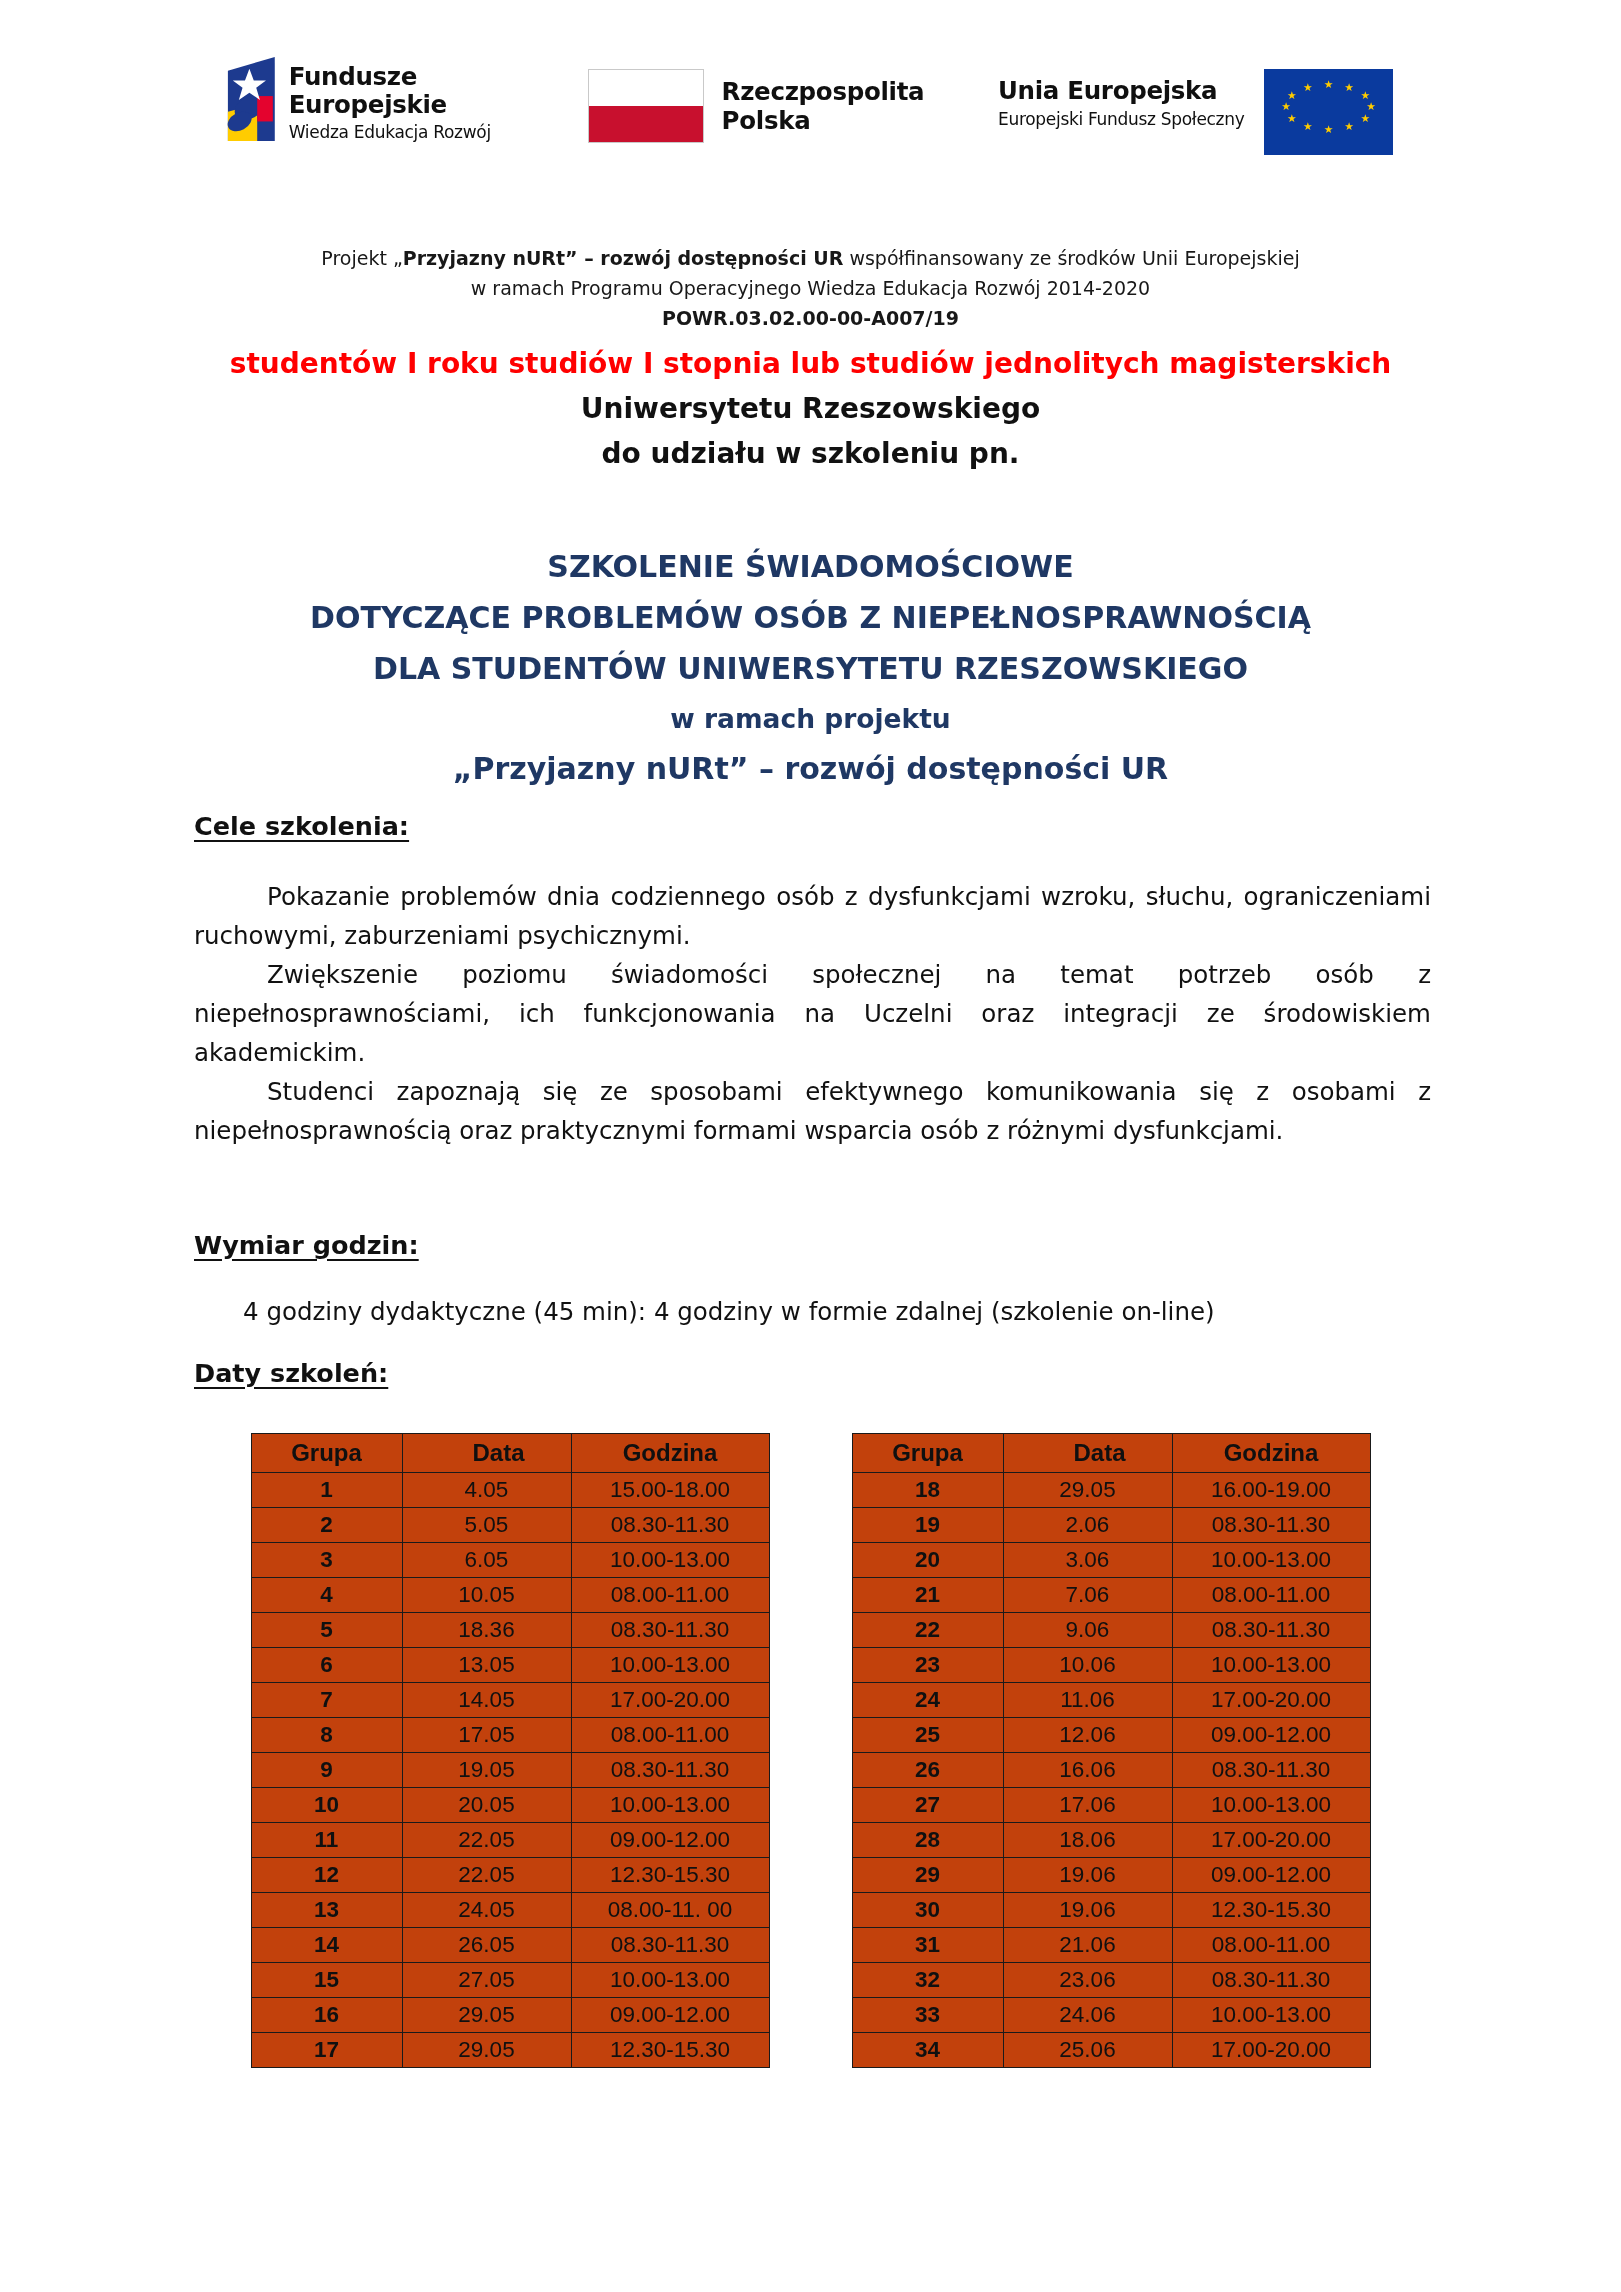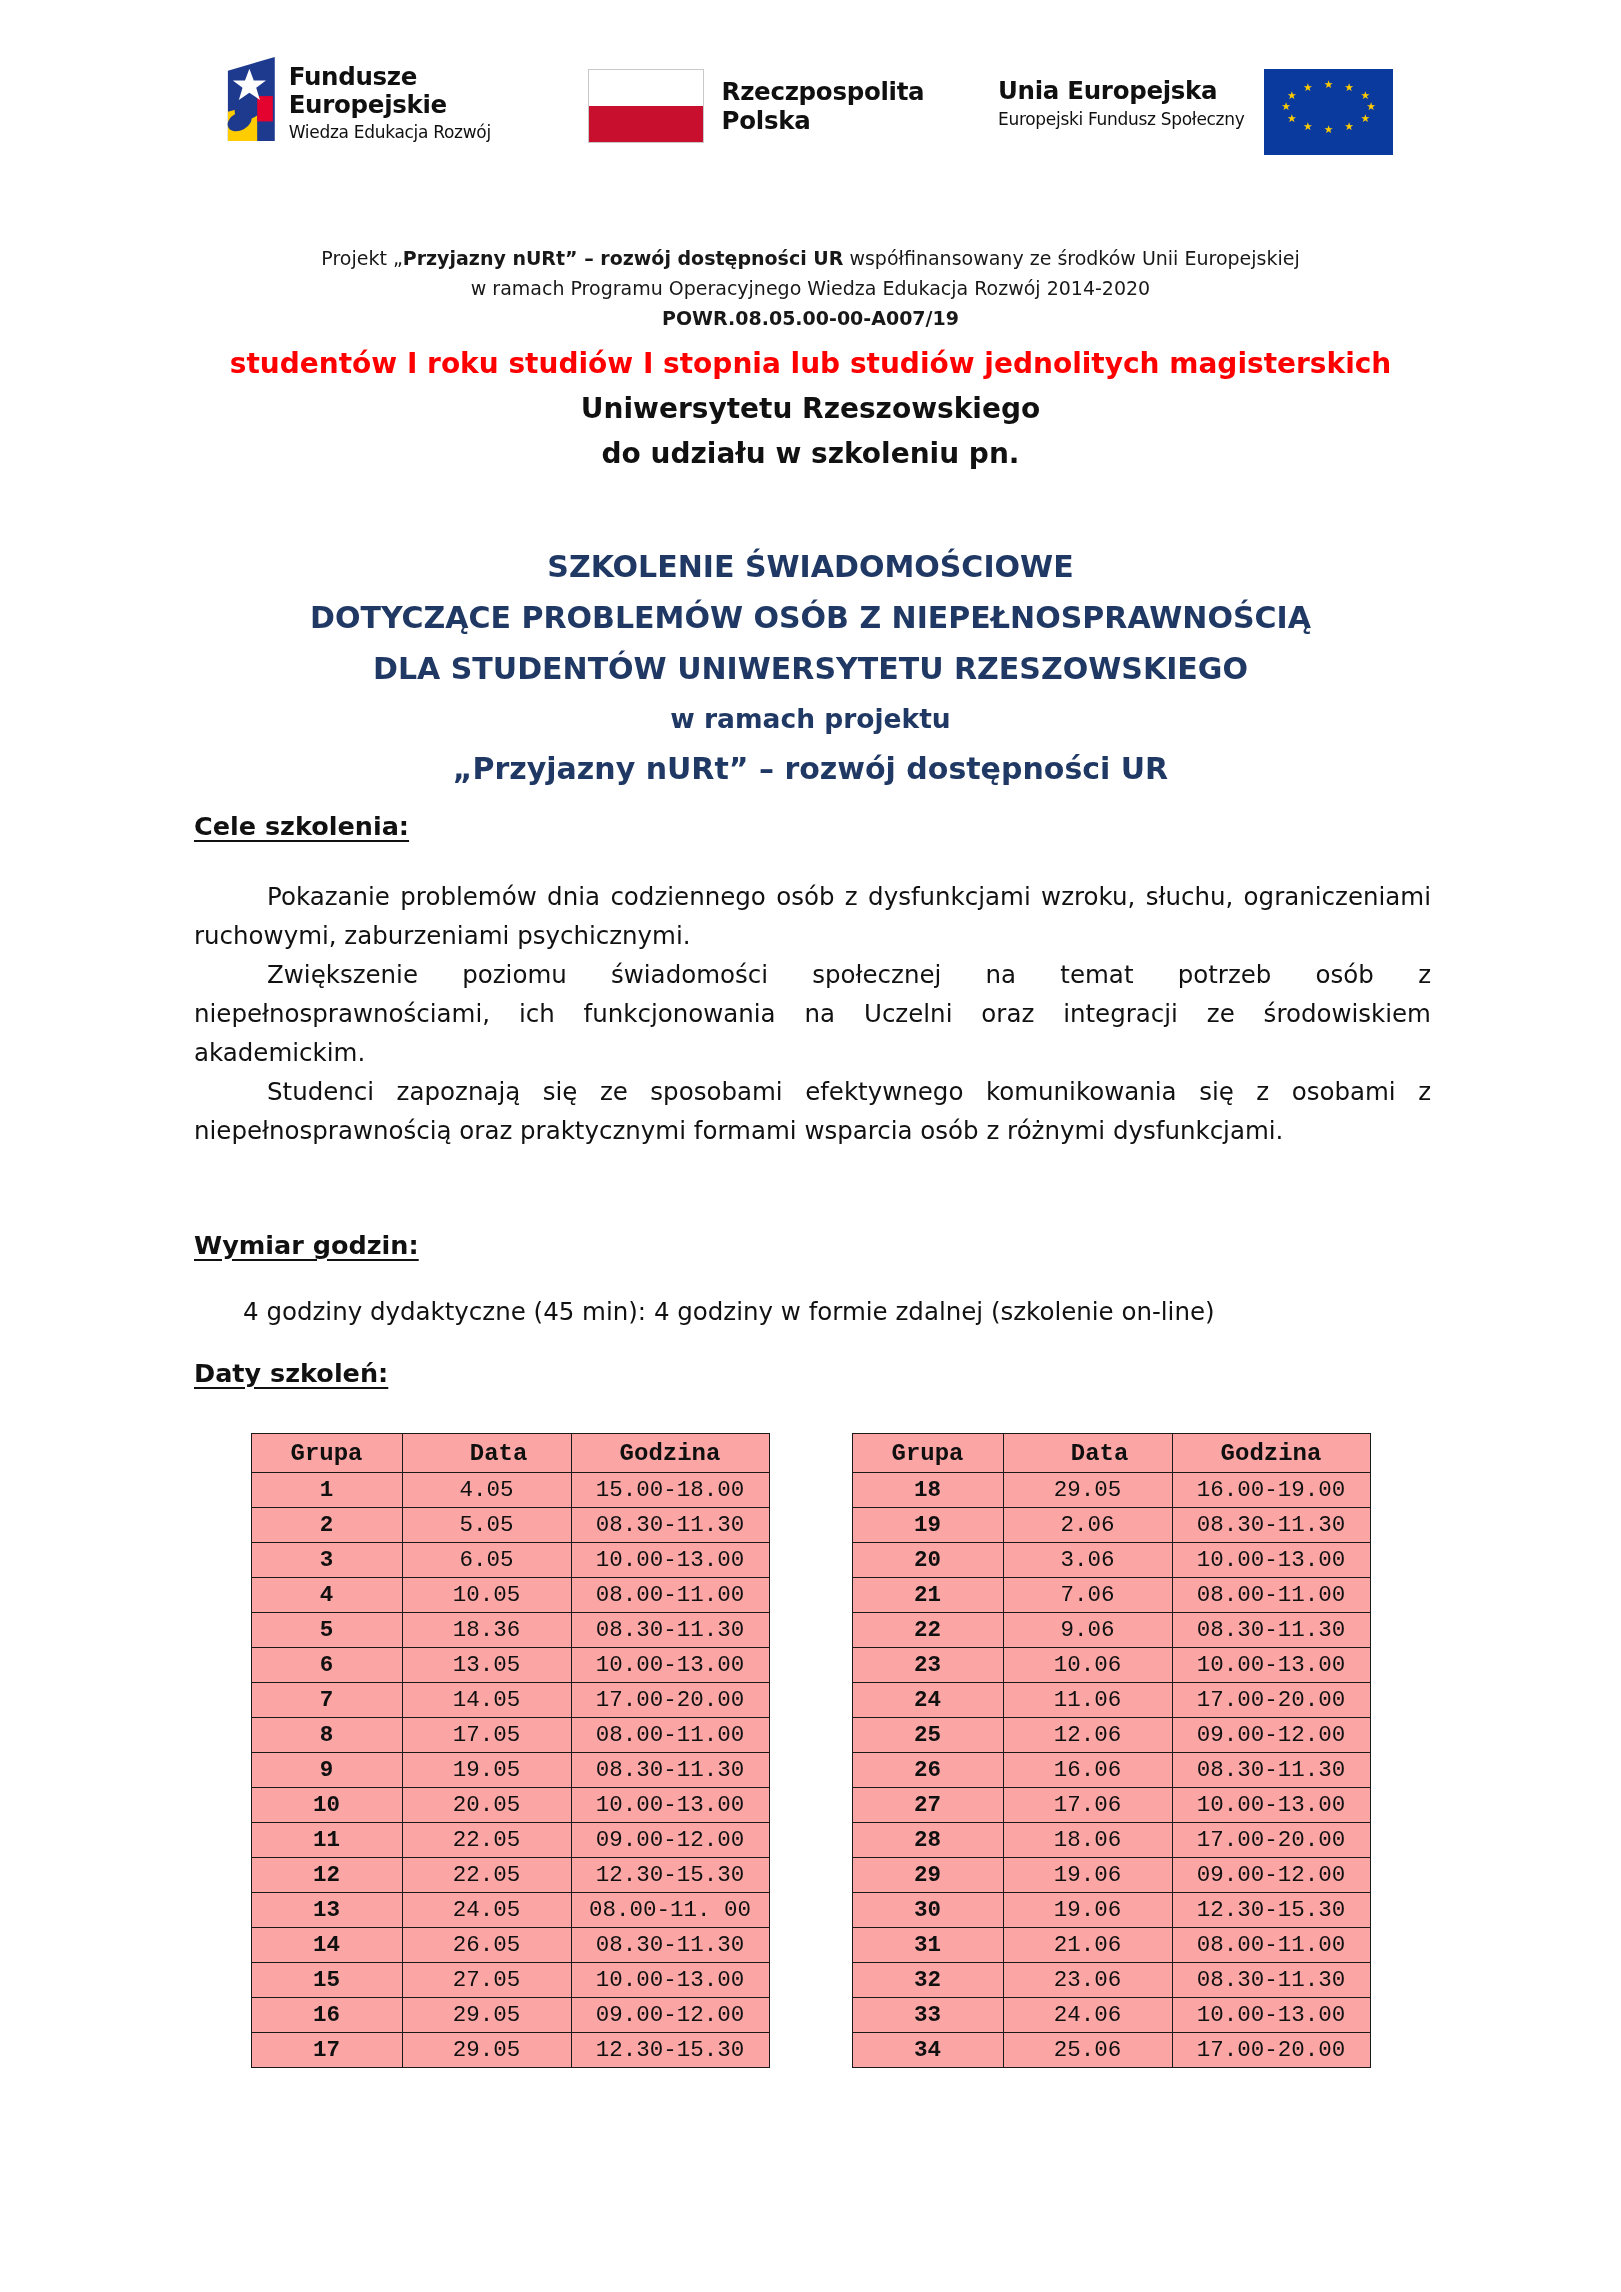--- a/index.html
+++ b/index.html
@@ -213,22 +213,22 @@
     top: 1433px;
     left: 0;
     width: 1621px;
     display: flex;
     justify-content: center;
     gap: 82px;
   }
   table.schedule {
     border-collapse: collapse;
     table-layout: fixed;
-    font-family: Liberation Mono, monospace;
-    background: #fca5a5;
+    font-family: Liberation Sans, sans-serif;
+    background: #c2410c;
   }
   table.schedule th,
   table.schedule td {
     border: 1.6px solid #1a1a1a;
     text-align: center;
     font-size: 22.5px;
     height: 35px;
     padding: 0 3.9px;
     box-sizing: border-box;
     color: #101010;
@@ -325,21 +325,21 @@
       <div class="ue-text">
         <div class="ue-line">Unia Europejska</div>
         <div class="ue-sub">Europejski Fundusz Społeczny</div>
       </div>
     </div>
   </div>
 
   <div class="project-note">
     <div><span>Projekt „</span><b>Przyjazny nURt” – rozwój dostępności UR</b><span> współfinansowany ze środków Unii Europejskiej</span></div>
     <div>w ramach Programu Operacyjnego Wiedza Edukacja Rozwój 2014-2020</div>
-    <div style="font-weight:bold">POWR.08.05.00-00-A007/19</div>
+    <div style="font-weight:bold">POWR.03.02.00-00-A007/19</div>
   </div>
 
   <div class="invite">
     <div class="red">studentów I roku studiów I stopnia lub studiów jednolitych magisterskich</div>
     <div>Uniwersytetu Rzeszowskiego</div>
     <div>do udziału w szkoleniu pn.</div>
   </div>
 
   <div class="blue-title">
     <div class="big">SZKOLENIE ŚWIADOMOŚCIOWE</div>

